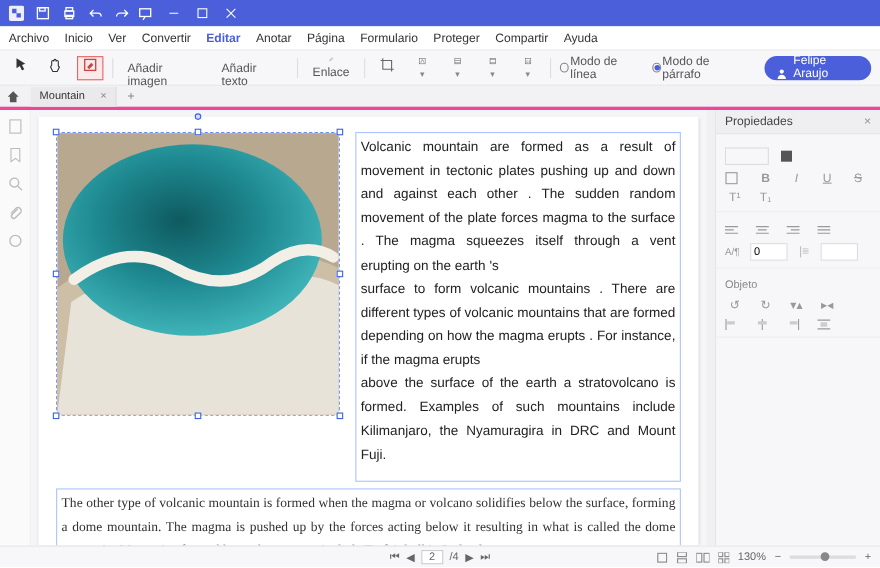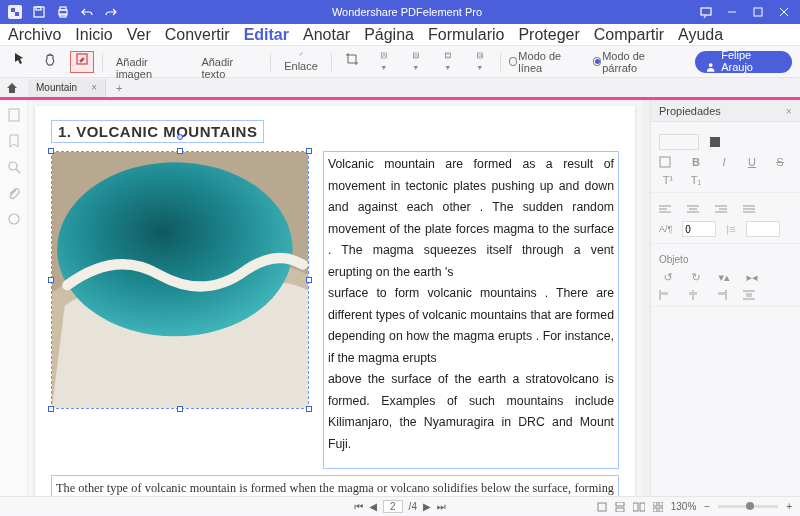--- a/index.html
+++ b/index.html
@@ -3,21 +3,21 @@
 <meta charset="utf-8">
 <style>
 * { margin: 0; padding: 0; box-sizing: border-box; font-family: -apple-system, "Segoe UI", Arial, sans-serif; }
 body { width: 800px; height: 516px; overflow: hidden; background: #fff; font-size: 11px; color: #333; }
 .titlebar { height: 24px; background: #4a5fd9; display: flex; align-items: center; color: #fff; }
 .titlebar .left { display: flex; gap: 6px; padding-left: 6px; }
 .titlebar .left .tb-btn { width: 18px; height: 18px; display: flex; align-items: center; justify-content: center; cursor: pointer; }
 .titlebar .center { flex: 1; text-align: center; font-size: 11px; }
 .titlebar .right { display: flex; gap: 2px; padding-right: 4px; }
 .titlebar .right .wb { width: 24px; height: 20px; display: flex; align-items: center; justify-content: center; cursor: pointer; }
-.menubar { height: 22px; background: #fff; display: flex; align-items: center; padding-left: 8px; gap: 14px; border-bottom: 1px solid #e5e5e5; font-size: 16px; }
+.menubar { height: 22px; background: #fff; display: flex; align-items: center; padding-left: 8px; gap: 14px; border-bottom: 1px solid #e5e5e5; font-size: 11px; }
 .menubar .mi { cursor: pointer; color: #333; }
 .menubar .mi.active { color: #4a5fd9; font-weight: 600; }
 .toolbar { height: 32px; background: #f7f7f9; border-bottom: 1px solid #e5e5e5; display: flex; align-items: center; padding: 0 8px; gap: 8px; font-size: 11px; color: #555; }
 .toolbar .tbtn { height: 22px; display: flex; align-items: center; gap: 4px; padding: 0 4px; cursor: pointer; border: 1px solid transparent; flex-direction: column; }
 .toolbar .tbtn.sel { border: 1px solid #e06666; background: #fde9e9; }
 .toolbar .sep { width: 1px; height: 18px; background: #ddd; }
 .toolbar .radio { display: flex; align-items: center; gap: 1px; }
 .toolbar .radio .dot { width: 9px; height: 9px; border: 1px solid #888; border-radius: 50%; display: inline-block; position: relative; }
 .toolbar .radio .dot.on::after { content:""; width:5px; height:5px; background:#4a5fd9; border-radius:50%; position:absolute; left:1px; top:1px; }
 .toolbar .spacer { flex: 1; }
@@ -87,21 +87,20 @@
         <svg width="14" height="14" viewBox="0 0 14 14" fill="none" stroke="#fff" stroke-width="1.2">
           <path d="M5 4L2 7l3 3M2 7h7a3 3 0 013 3"></path>
         </svg>
       </div>
     <div class="tb-btn">
         <svg width="14" height="14" viewBox="0 0 14 14" fill="none" stroke="#fff" stroke-width="1.2">
           <path d="M9 4l3 3-3 3M12 7H5a3 3 0 00-3 3"></path>
         </svg>
       </div>
   </div>
-  <div class="center">Wondershare PDFelement Pro</div>
   <div class="right">
     <div class="wb">
         <svg width="14" height="14" viewBox="0 0 14 14" fill="none" stroke="#fff" stroke-width="1.2">
           <rect x="2" y="3" width="10" height="7"></rect>
           <path d="M5 13l2-3"></path>
         </svg>
       </div>
     <div class="wb">
         <svg width="10" height="10" viewBox="0 0 10 10" stroke="#fff" stroke-width="1">
           <line x1="1" y1="5" x2="9" y2="5"></line>
@@ -267,21 +266,20 @@
       </span>
     <span class="ri">
         <svg width="14" height="14" viewBox="0 0 14 14" fill="none" stroke="#bbb" stroke-width="1.2">
           <circle cx="7" cy="7" r="5"></circle>
         </svg>
       </span>
   </div>
 
   <div class="canvas">
     <div class="page">
-      <div class="heading">1. VOLCANIC MOUNTAINS</div>
       <div class="content-row">
         <div class="img-wrap">
           <div class="rot"></div>
           <div class="handle h-tl"></div>
           <div class="handle h-tm"></div>
           <div class="handle h-tr"></div>
           <div class="handle h-ml"></div>
           <div class="handle h-mr"></div>
           <div class="handle h-bl"></div>
           <div class="handle h-bm"></div>

